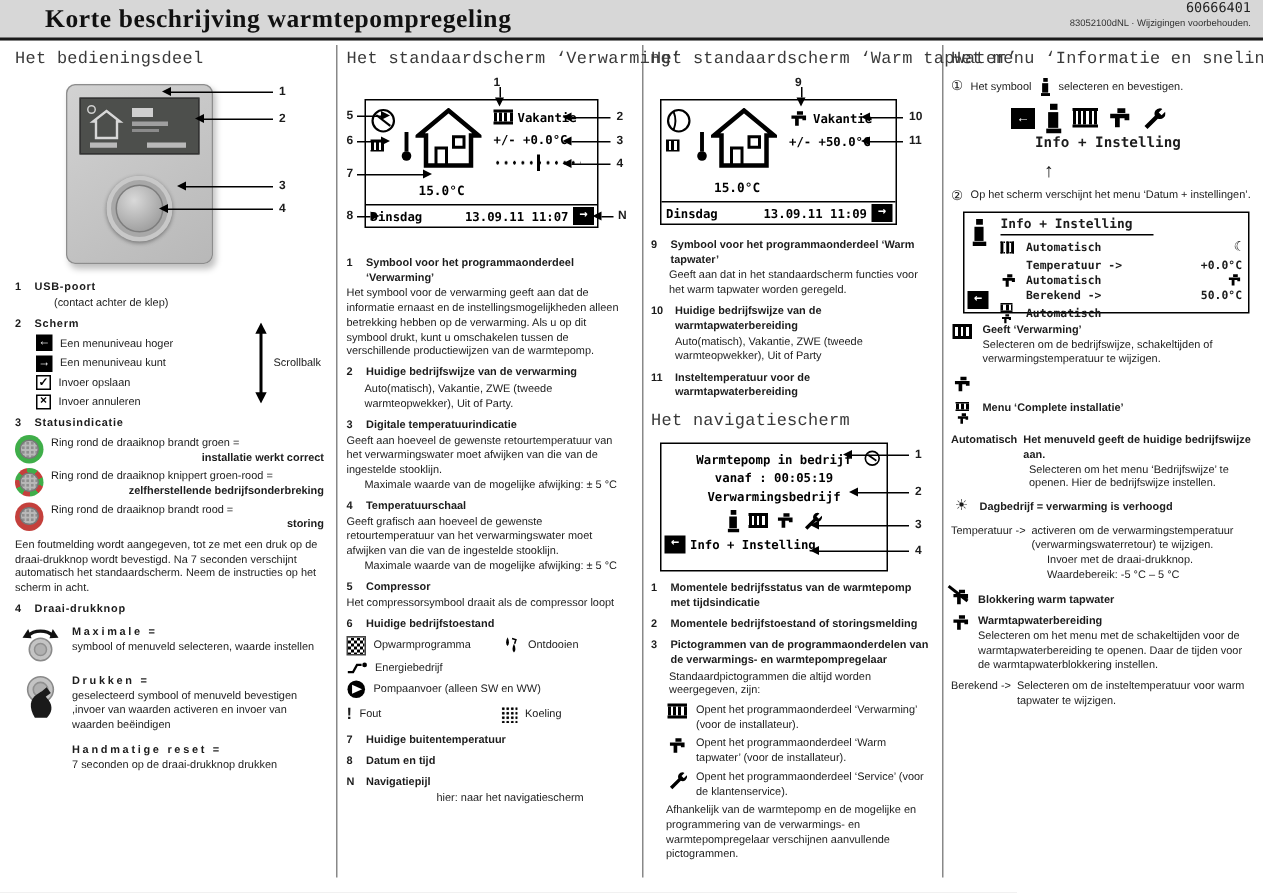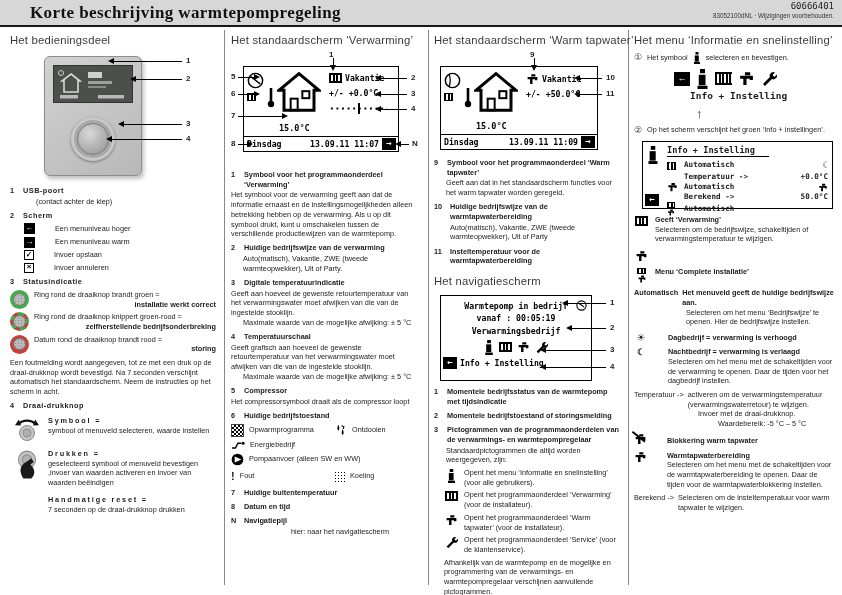--- a/index.html
+++ b/index.html
@@ -9,21 +9,21 @@
   .hdr{position:absolute;left:0;top:0;width:842px;height:27px;background:#d7d7d7;border-bottom:2px solid #1a1a1a;box-sizing:border-box}
   .hdr h1{margin:0;padding:3px 0 0 30px;font-family:"Liberation Serif",serif;font-weight:bold;font-size:17px;letter-spacing:.4px;color:#111}
   .docbox{position:absolute;right:8px;top:1px;text-align:right;line-height:1.25}
   .docnum{font-family:"DejaVu Sans Mono",monospace;font-size:9px;color:#222}
   .docnote{font-size:6.3px;color:#333}
   
   .vdiv{position:absolute;top:30px;bottom:10px;width:1px;background:#888}
   
   .col{position:absolute;top:33px;font-size:7.3px;line-height:1.33;color:#1c1c1c}
   .c1{left:10px;width:206px}.c2{left:231px;width:189px}.c3{left:434px;width:187px}.c4{left:634px;width:201px}
-  h2{font-family:Liberation Sans, sans-serif;font-weight:400;font-size:11.3px;color:#3a3a3a;margin:0 0 4px 0;letter-spacing:.2px;white-space:nowrap}
+  h2{font-family:Liberation Mono, monospace;font-weight:400;font-size:11.3px;color:#3a3a3a;margin:0 0 4px 0;letter-spacing:.2px;white-space:nowrap}
   p{margin:0}
   .b{font-weight:bold}
   .sec{margin-bottom:4.5px}
   .sec-h{display:flex;gap:4px;font-weight:bold;margin-bottom:1px}
   .snum{min-width:9px;flex:none}
   .ind{margin-left:12px}
   
   .lh{position:absolute;height:1.2px;background:#000;z-index:4}
   .lh.al::before{content:"";position:absolute;left:-6px;top:-3.2px;border-top:3.8px solid transparent;border-bottom:3.8px solid transparent;border-right:6px solid #000}
   .lh.ar::after{content:"";position:absolute;right:-6px;top:-3.2px;border-top:3.8px solid transparent;border-bottom:3.8px solid transparent;border-left:6px solid #000}
@@ -71,21 +71,21 @@
   .hcol{position:relative;width:62px;flex:none}
   .rcolx{flex:1;display:flex;flex-direction:column;gap:4px;padding-top:3px}
   .rrow{display:flex;align-items:center;gap:3px;white-space:nowrap}
   .ltemp{position:absolute;left:12px;bottom:0;font-size:8.5px}
   .therm{position:absolute;left:0;top:16px}
   .housewrap{position:absolute;left:10px;top:2px}
   .scale{position:relative;width:58px;height:9px;margin-top:1px;
          background-image:radial-gradient(circle,#000 1px,transparent 1.2px);background-size:5.6px 9px;background-position:0 50%}
   .scale::after{content:"";position:absolute;left:50%;top:-1px;bottom:-1px;width:1.6px;background:#000}
   
-  .irow{display:flex;align-items:center;gap:20px;margin:2.5px 0}
+  .irow{display:flex;align-items:center;gap:5px;margin:2.5px 0}
   .st-row{display:flex;gap:5px;margin:3px 0;align-items:flex-start}
   .st-val{text-align:right;font-weight:bold}
   .kn-row{display:flex;gap:8px;margin:5px 0 7px 4px}
   .spread{letter-spacing:1.8px;font-weight:bold}
   
   .tgrow{display:flex;margin:3px 0}
   .tgc{display:flex;align-items:center;gap:5px;box-sizing:border-box}
   .tgc.a{width:103px;flex:none}.tgc.bb{flex:1}
   
   .navscr{text-align:center;line-height:1.5}
@@ -177,30 +177,38 @@
         <span class="snum">2</span>
         <span>Scherm</span>
       </div>
       <div style="margin-left:14px">
         <div class="irow">
             <span class="bxi g-l"></span>
             <span>Een menuniveau hoger</span>
           </div>
         <div class="irow">
             <span class="bxi g-r"></span>
-            <span>Een menuniveau warm</span>
+            <span>Een menuniveau kunt</span>
           </div>
         <div class="irow">
             <span class="bxi w g-ck"></span>
             <span>Invoer opslaan</span>
           </div>
         <div class="irow">
             <span class="bxi w g-x"></span>
             <span>Invoer annuleren</span>
           </div>
+      </div>
+      <div class="scrollwrap">
+        <svg class="ic" width="10" height="54">
+          <line x1="5" y1="6" x2="5" y2="48" stroke="#000" stroke-width="2"></line>
+          <path d="M5 0 L1.2 7.5 L8.8 7.5 Z" fill="#000"></path>
+          <path d="M5 54 L1.2 46.5 L8.8 46.5 Z" fill="#000"></path>
+        </svg>
+        <span>Scrollbalk</span>
       </div>
     </div>
 
     <div class="sec">
       <div class="sec-h" style="letter-spacing:.5px">
         <span class="snum">3</span>
         <span>Statusindicatie</span>
       </div>
       <div class="st-row">
         <span class="ring rg"></span>
@@ -212,42 +220,42 @@
       <div class="st-row">
         <span class="ring rm"></span>
         <div style="flex:1">
           <span>Ring rond de draaiknop knippert groen-rood =</span>
           <div class="st-val">zelfherstellende bedrijfsonderbreking</div>
         </div>
       </div>
       <div class="st-row">
         <span class="ring rr"></span>
         <div style="flex:1">
-          <span>Datum rond de draaiknop brandt rood =</span>
+          <span>Ring rond de draaiknop brandt rood =</span>
           <div class="st-val">storing</div>
         </div>
       </div>
       <p style="margin-top:4px">Een foutmelding wordt aangegeven, tot ze met een druk op de draai-drukknop wordt bevestigd. Na 7 seconden verschijnt automatisch het standaardscherm. Neem de instructies op het scherm in acht.</p>
     </div>
 
     <div class="sec">
       <div class="sec-h" style="letter-spacing:.5px">
         <span class="snum">4</span>
         <span>Draai-drukknop</span>
       </div>
       <div class="kn-row">
         <svg class="ic" width="26" height="26" viewBox="0 0 26 26">
           <path d="M4.5 8 A 11 9 0 0 1 21.5 8" fill="none" stroke="#111" stroke-width="2.2"></path>
           <path d="M7 9.5 L1 9.2 L4.8 3.4 Z" fill="#111"></path>
           <path d="M19 9.5 L25 9.2 L21.2 3.4 Z" fill="#111"></path>
           <circle cx="13" cy="17" r="7.5" fill="#c4c4c4" stroke="#8a8a8a"></circle>
           <circle cx="13" cy="17" r="4" fill="#b0b0b0" stroke="#909090"></circle>
         </svg>
         <div>
-          <div class="spread">Symbool =</div>
+          <div class="spread">Maximale =</div>
           <div>symbool of menuveld selecteren, waarde instellen</div>
         </div>
       </div>
       <div class="kn-row">
         <svg class="ic" width="26" height="30" viewBox="0 0 24 28">
           <circle cx="12" cy="10" r="8" fill="#c4c4c4" stroke="#8a8a8a"></circle>
           <circle cx="12" cy="10" r="4.5" fill="#b0b0b0" stroke="#909090"></circle>
           <path d="M8.5 27.5 C4.5 21 5.5 16 9.5 13.2 L12.5 11.2 L17 16.5 C20 20.5 19 24.5 16 27.5 Z" fill="#1a1a1a"></path>
           <path d="M12 11.8 L15.8 8.6 L18.4 12.2 L14.6 15 Z" fill="#1a1a1a"></path>
         </svg>
@@ -564,30 +572,20 @@
     </div>
     <div class="sec">
       <div class="sec-h">
           <span class="snum">3</span>
           <span>Pictogrammen van de programmaonderdelen van de verwarmings- en warmtepompregelaar</span>
         </div>
       <p class="ind">Standaardpictogrammen die altijd worden weergegeven, zijn:</p>
       <div style="margin-left:10px">
         <div class="prow">
           <span class="pic">
-              <svg class="ic" width="9" height="14" viewBox="0 0 10 16">
-                <rect x="3" y="0" width="4" height="3.4" fill="#000"></rect>
-                <rect x="2" y="4.6" width="5.4" height="8.4" fill="#000"></rect>
-                <rect x="1" y="13.4" width="8" height="2.6" fill="#000"></rect>
-              </svg>
-            </span>
-          <span>Opent het menu ‘Informatie en snelinstelling’ (voor alle gebruikers).</span>
-        </div>
-        <div class="prow">
-          <span class="pic">
               <span class="rad"></span>
             </span>
           <span>Opent het programmaonderdeel ‘Verwarming’ (voor de installateur).</span>
         </div>
         <div class="prow">
           <span class="pic">
               <svg class="ic" width="13" height="12" viewBox="0 0 16 14">
                 <path d="M2 4.5 h12 v4 h-3 v-1.2 h-3 V13 H5 V7.3 H2 Z M6.5 1 h5 v3 h-5 Z" fill="#000"></path>
               </svg>
             </span>
@@ -639,21 +637,21 @@
             <path d="M12.3 1.1 a3.7 3.7 0 0 0 -3.4 5 L2 13 l2 2 6.9-6.9 a3.7 3.7 0 0 0 4.9-4.6 l-2.4 2.4 -1.9-1.9 2.4-2.4 a3.7 3.7 0 0 0 -1.6-.5 z" fill="#000"></path>
           </svg>
       </div>
       <div class="foot">Info + Instelling</div>
       <span class="uparr"></span>
     </div>
 
     <div class="sec">
       <div style="display:flex;gap:5px">
         <span style="font-size:9px;flex:none">②</span>
-        <span>Op het scherm verschijnt het groen ‘Info + instellingen’.</span>
+        <span>Op het scherm verschijnt het menu ‘Datum + instellingen’.</span>
       </div>
     </div>
 
     <div class="menubox">
       <span class="mb-i"><svg class="ic" width="12" height="18" viewBox="0 0 10 16">
             <rect x="3" y="0" width="4" height="3.4" fill="#000"></rect>
             <rect x="2" y="4.6" width="5.4" height="8.4" fill="#000"></rect>
             <rect x="1" y="13.4" width="8" height="2.6" fill="#000"></rect>
           </svg></span>
       <div class="mb-title">Info + Instelling</div>
@@ -738,35 +736,28 @@
         <span class="term">Automatisch</span>
         <span class="b">Het menuveld geeft de huidige bedrijfswijze aan.</span>
       </div>
       <p style="margin-left:52px">Selecteren om het menu ‘Bedrijfswijze’ te openen. Hier de bedrijfswijze instellen.</p>
     </div>
 
     <div class="irow">
       <span class="sun" style="width:14px;text-align:center;flex:none"></span>
       <span class="b">Dagbedrijf = verwarming is verhoogd</span>
     </div>
-    <div class="irow" style="align-items:flex-start">
-      <span class="moon" style="width:14px;text-align:center;flex:none"></span>
-      <div>
-        <div class="b">Nachtbedrijf = verwarming is verlaagd</div>
-        <p>Selecteren om het menu met de schakeltijden voor de verwarming te openen. Daar de tijden voor het dagbedrijf instellen.</p>
-      </div>
-    </div>
 
     <div class="sec" style="margin-top:4px">
       <div class="kv">
         <span class="term" style="font-weight:normal">Temperatuur -&gt;</span>
         <span>activeren om de verwarmingstemperatuur (verwarmingswaterretour) te wijzigen.</span>
       </div>
       <p style="margin-left:64px">Invoer met de draai-drukknop.</p>
-      <p style="margin-left:84px">Waardebereik: -5 °C – 5 °C</p>
+      <p style="margin-left:64px">Waardebereik: -5 °C – 5 °C</p>
     </div>
 
     <div class="irow">
       <span class="slash" style="flex:none"><svg class="ic" width="13" height="12" viewBox="0 0 16 14">
             <path d="M2 4.5 h12 v4 h-3 v-1.2 h-3 V13 H5 V7.3 H2 Z M6.5 1 h5 v3 h-5 Z" fill="#000"></path>
           </svg></span>
       <span class="b">Blokkering warm tapwater</span>
     </div>
     <div class="irow" style="align-items:flex-start">
       <svg class="ic" width="13" height="12" viewBox="0 0 16 14">

